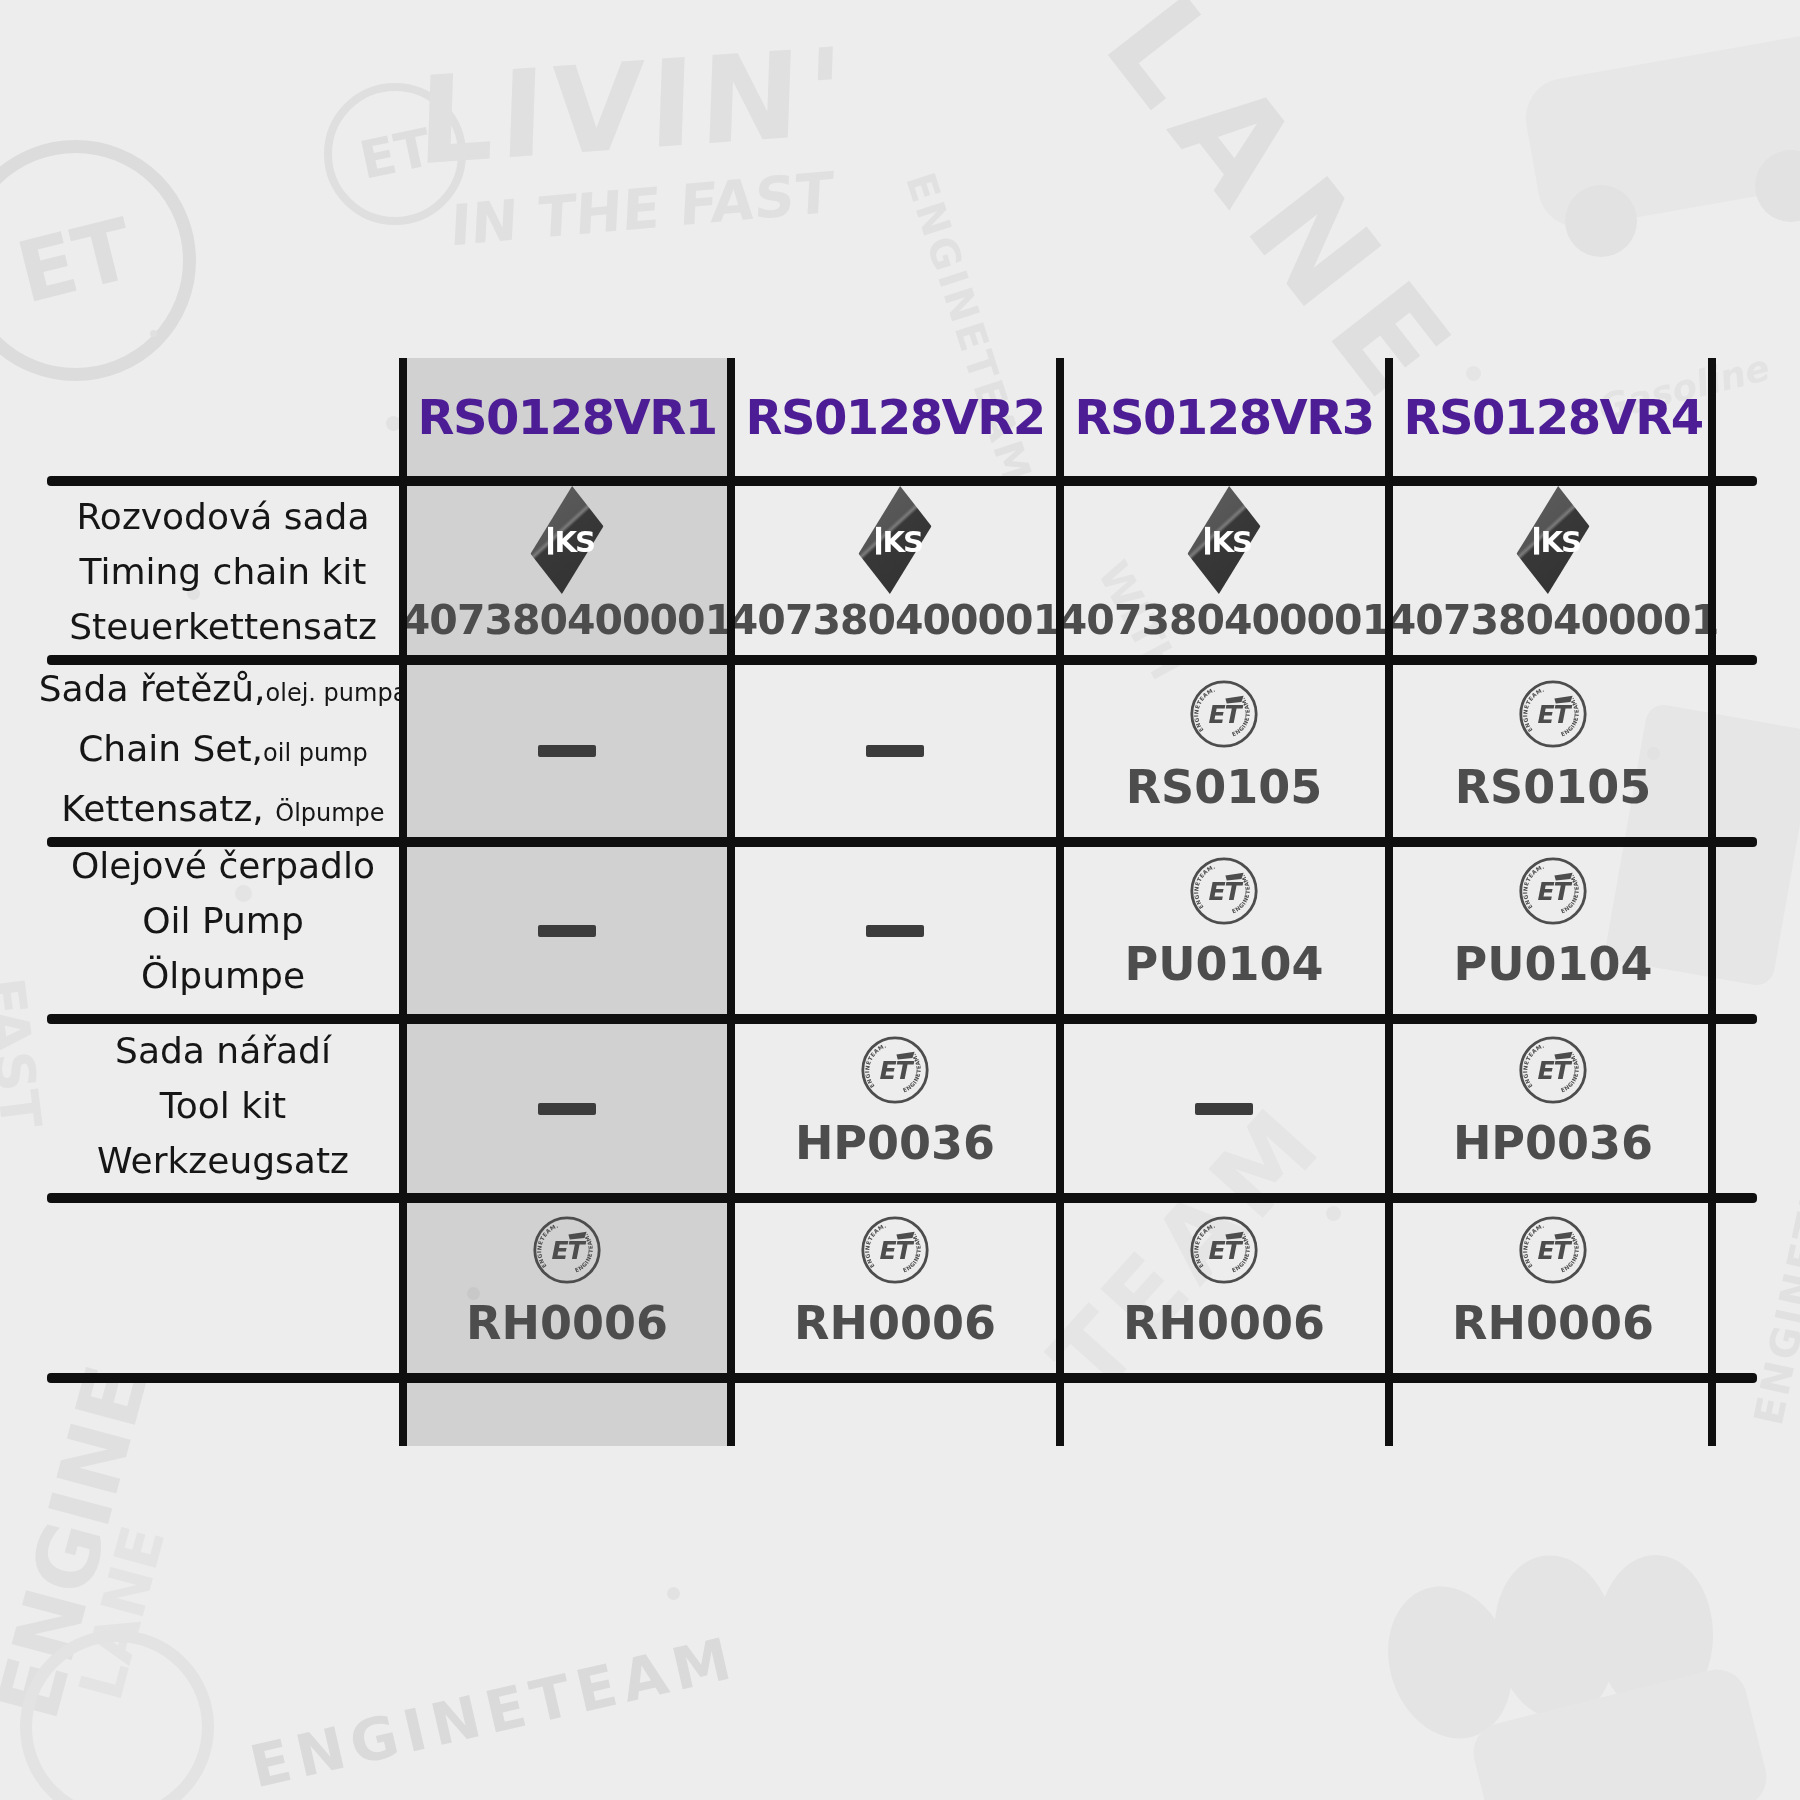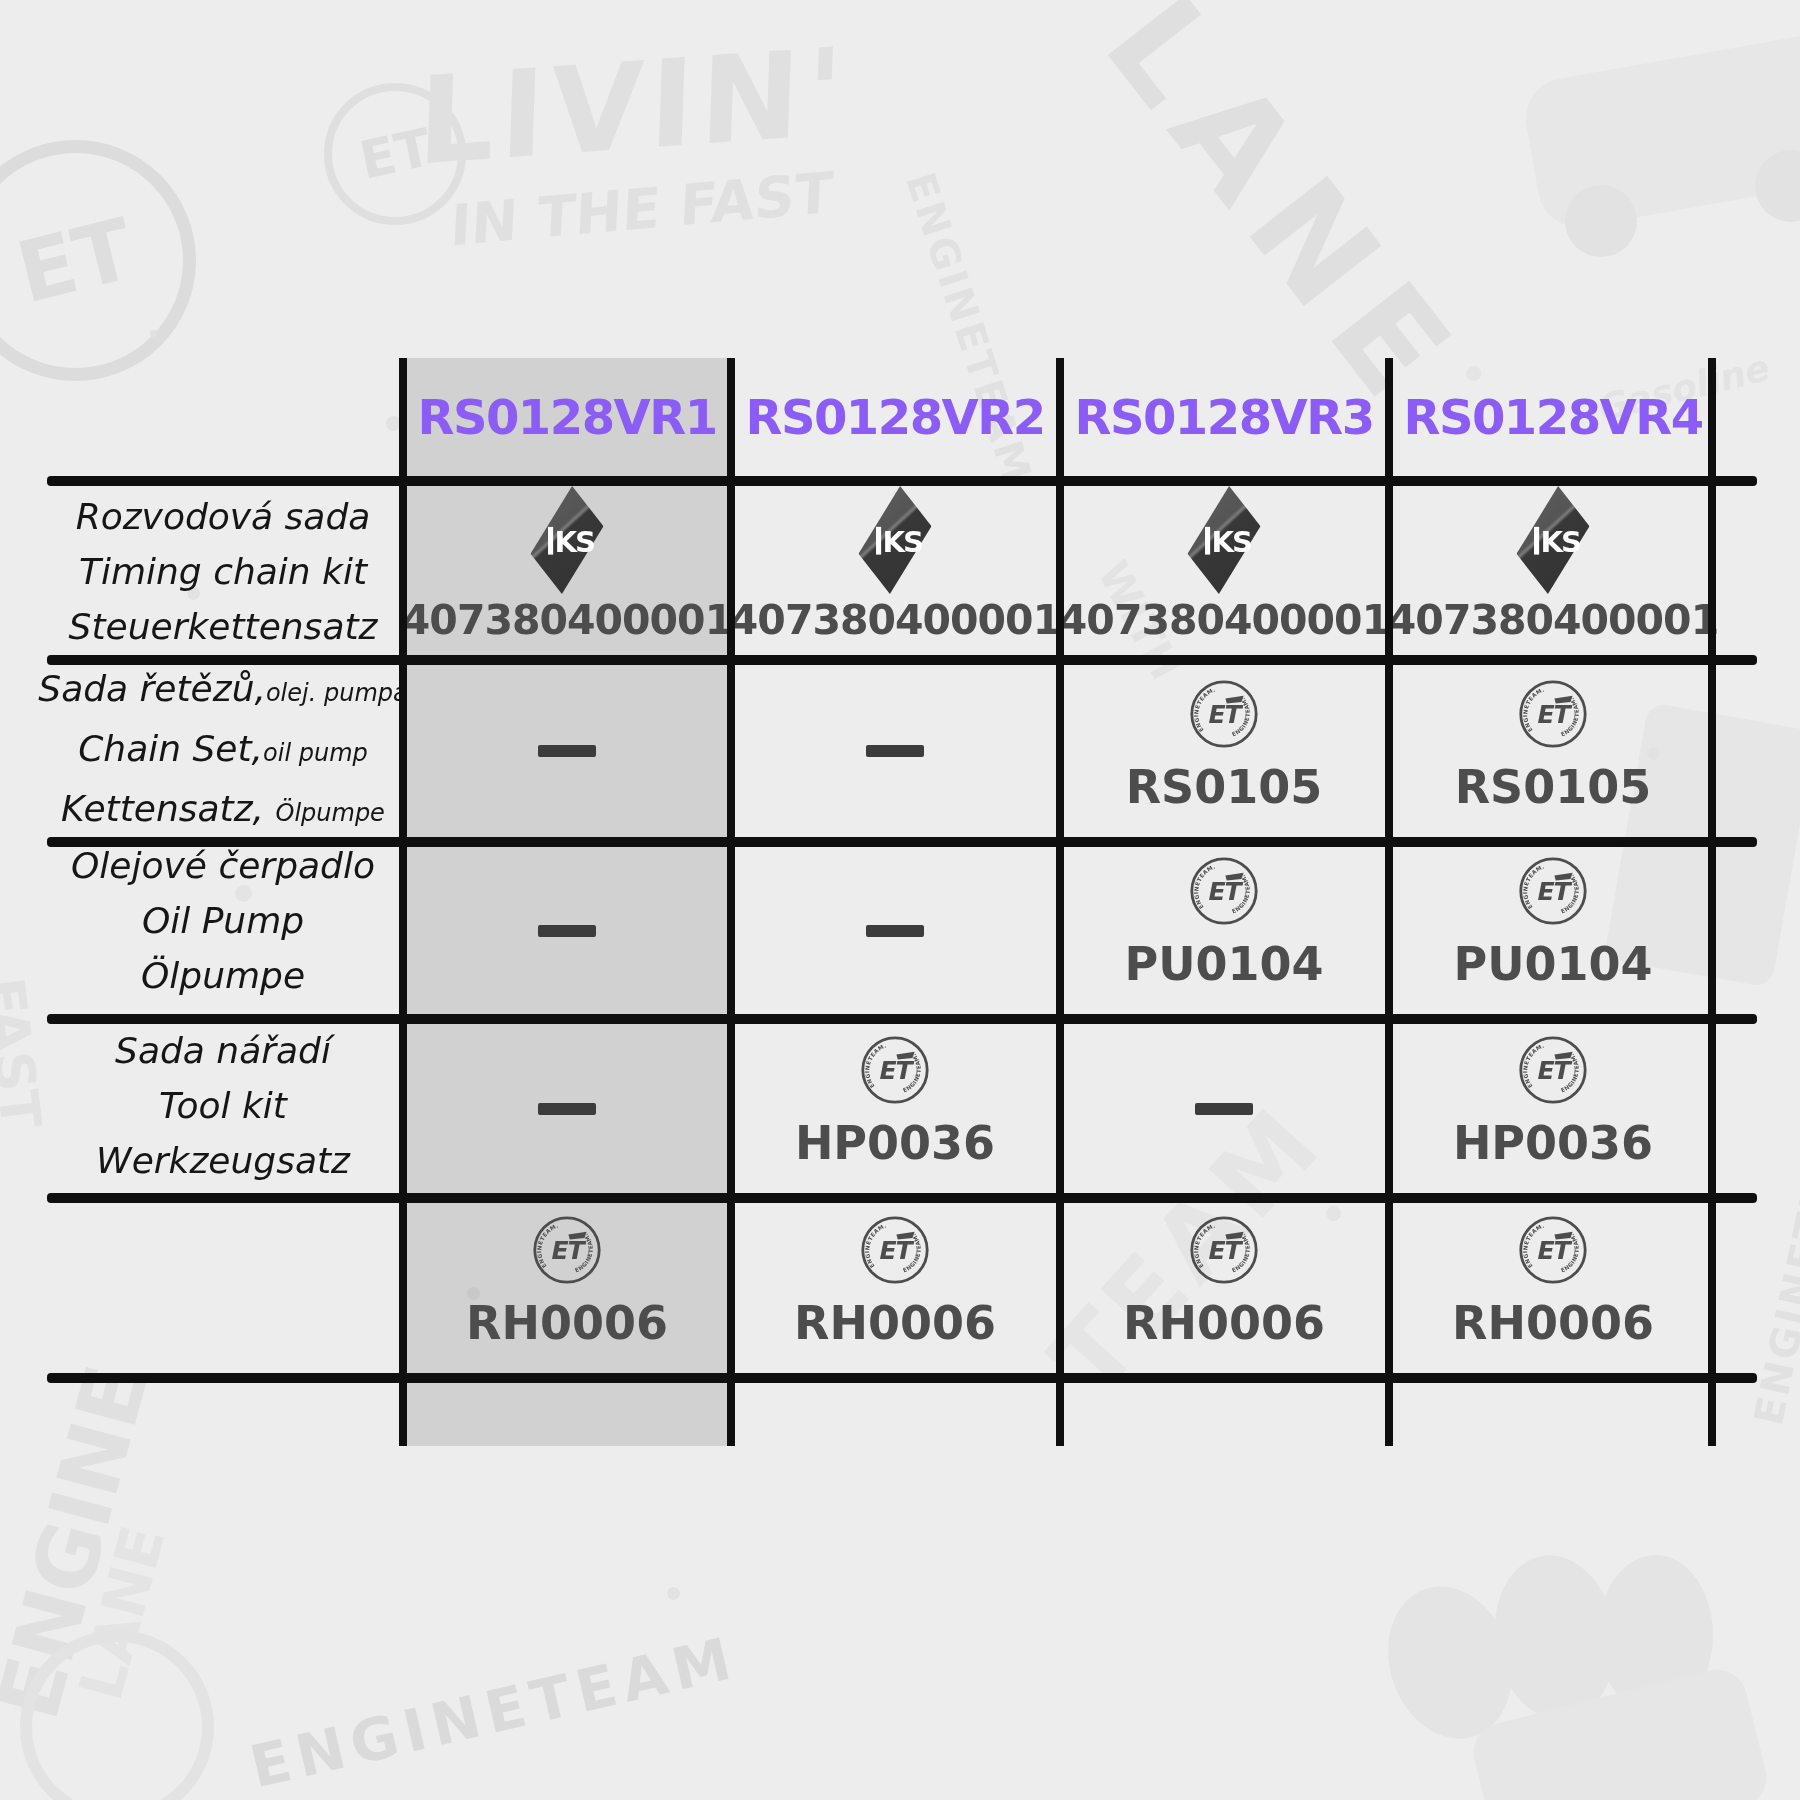--- a/index.html
+++ b/index.html
@@ -20,26 +20,26 @@
       1660px 1240px 0 4px #e4e4e4, 320px 960px 0 3px #e3e3e3, 1320px 40px 0 4px #e5e5e5,
       40px 260px 0 3px #e2e2e2, 980px 1480px 0 4px #e4e4e4, 1740px 60px 0 5px #e6e6e6;}
 
   
   .highlight{position:absolute;z-index:1;background:rgba(70,70,70,0.17);}
   .hline,.vline{position:absolute;background:#0f0f0f;z-index:4;}
   .hline{height:10px;border-radius:4px;}
   .vline{width:8px;}
 
   .hcell{position:absolute;z-index:3;display:flex;align-items:center;justify-content:center;
-         font-weight:800;font-size:48px;letter-spacing:-1.5px;color:#8b5cf6;
+         font-weight:800;font-size:48px;letter-spacing:-1.5px;color:#4c1d95;
          font-family:"DejaVu Sans","Liberation Sans",sans-serif;}
   .label{position:absolute;z-index:3;display:flex;flex-direction:column;
          align-items:center;justify-content:center;text-align:center;color:#161616;}
   .label .ln{font-size:36px;font-weight:500;line-height:55px;white-space:nowrap;
-             font-family:"DejaVu Sans","Liberation Sans",sans-serif;font-style:italic;}
+             font-family:"DejaVu Sans","Liberation Sans",sans-serif;}
   .label .sm{font-size:24px;font-weight:500;}
 
   .cell{position:absolute;z-index:3;display:flex;flex-direction:column;
         align-items:center;justify-content:flex-end;}
   .num{font-size:41px;font-weight:800;letter-spacing:-1px;color:#4d4d4d;
        line-height:44px;padding-bottom:14px;}
   .code{font-size:46px;font-weight:800;letter-spacing:0px;color:#4d4d4d;
         line-height:48px;padding-bottom:26px;}
   .ks{width:96px;height:130px;margin-bottom:4px;}
   .et{width:70px;height:70px;margin-bottom:14px;}

